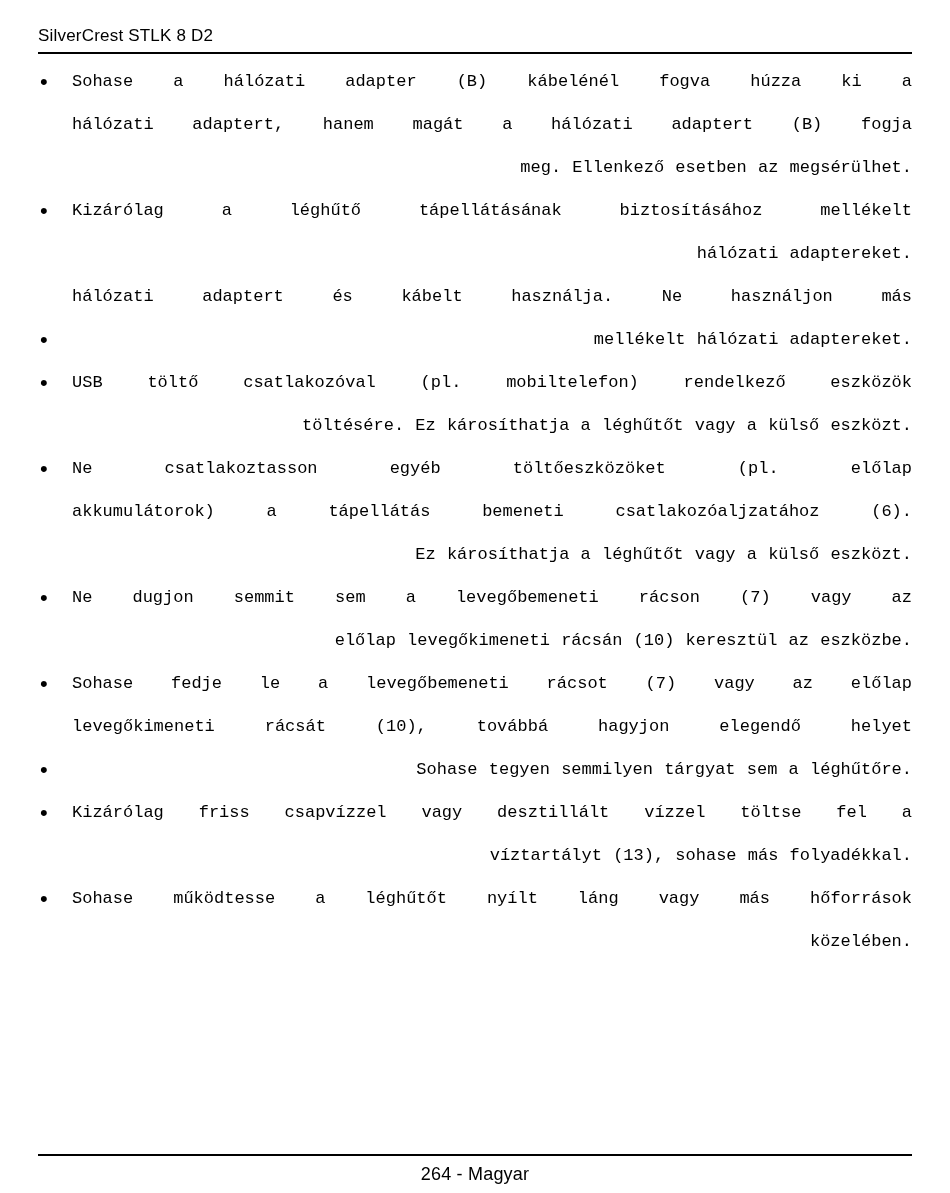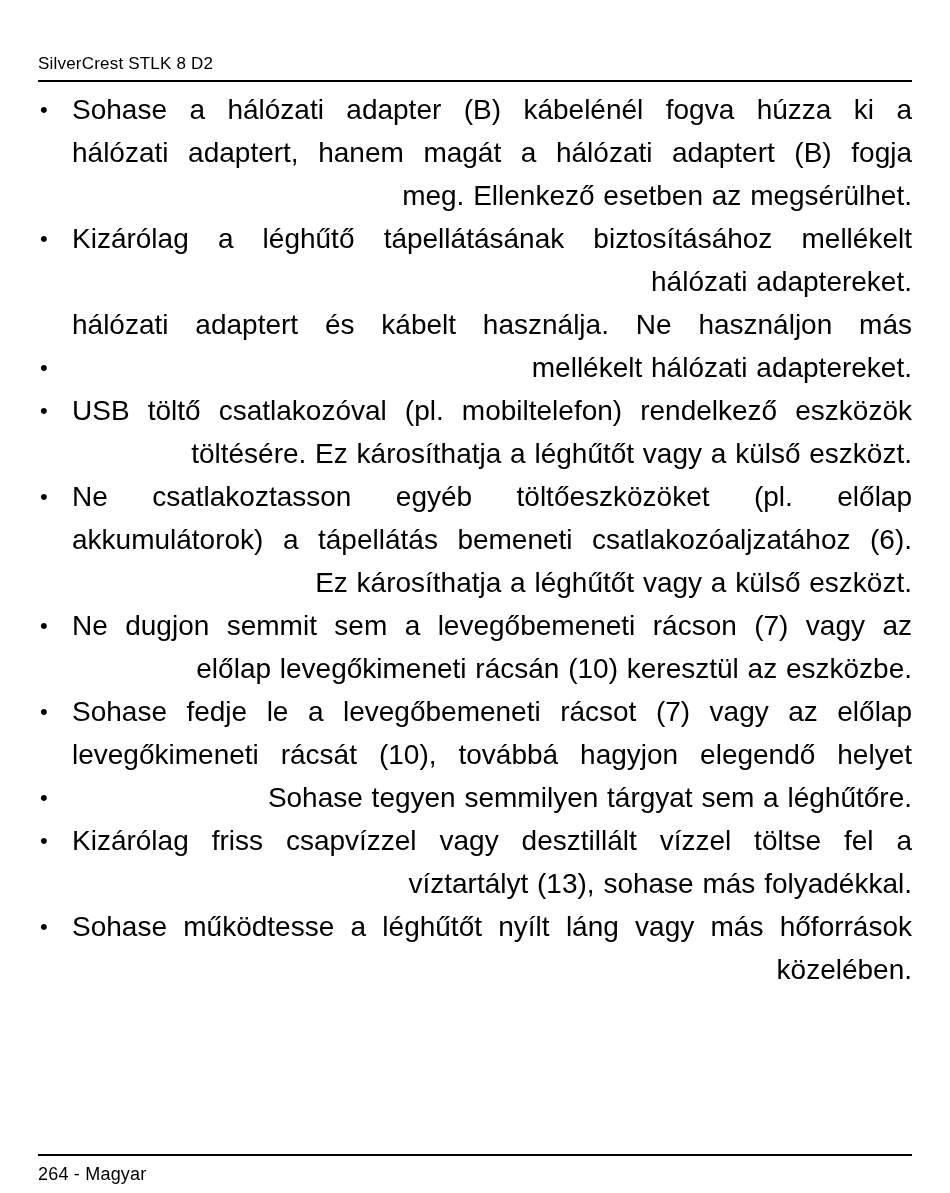--- a/index.html
+++ b/index.html
@@ -20,61 +20,62 @@
     box-sizing: border-box;
   }
   
   .doc-header {
     padding-top: 25px;
     padding-bottom: 6px;
     border-bottom: 2px solid #000000;
     font-size: 17px;
     line-height: 21px;
     letter-spacing: 0.2px;
-    margin-top: 28px;
   }
   
   .bullet-list {
     margin-top: 6px;
   }
   .bullet {
     display: flex;
     align-items: flex-start;
   }
   .marker {
     flex: 0 0 34px;
     width: 34px;
     font-size: 22px;
     line-height: 43px;
     padding-left: 2px;
     box-sizing: border-box;
   }
   .btext {
     flex: 1 1 auto;
     min-width: 0;
-    font-size: 28px;
+    font-size: 17px;
     line-height: 43px;
+    font-family: Liberation Mono, monospace;
   }
   .line {
     height: 43px;
     overflow: hidden;
     text-align: justify;
     text-align-last: justify;
     word-spacing: 1px;
   }
   .line.last {
     text-align: right;
     text-align-last: auto;
   }
   
   .doc-footer {
     position: absolute;
     left: 38px;
     right: 38px;
     bottom: 8px;
+    text-align: center;
   }
   .footer-rule {
     border-top: 2px solid #000000;
   }
   .footer-label {
     font-size: 18px;
     line-height: 22px;
     padding-top: 7px;
     letter-spacing: 0.2px;
   }

